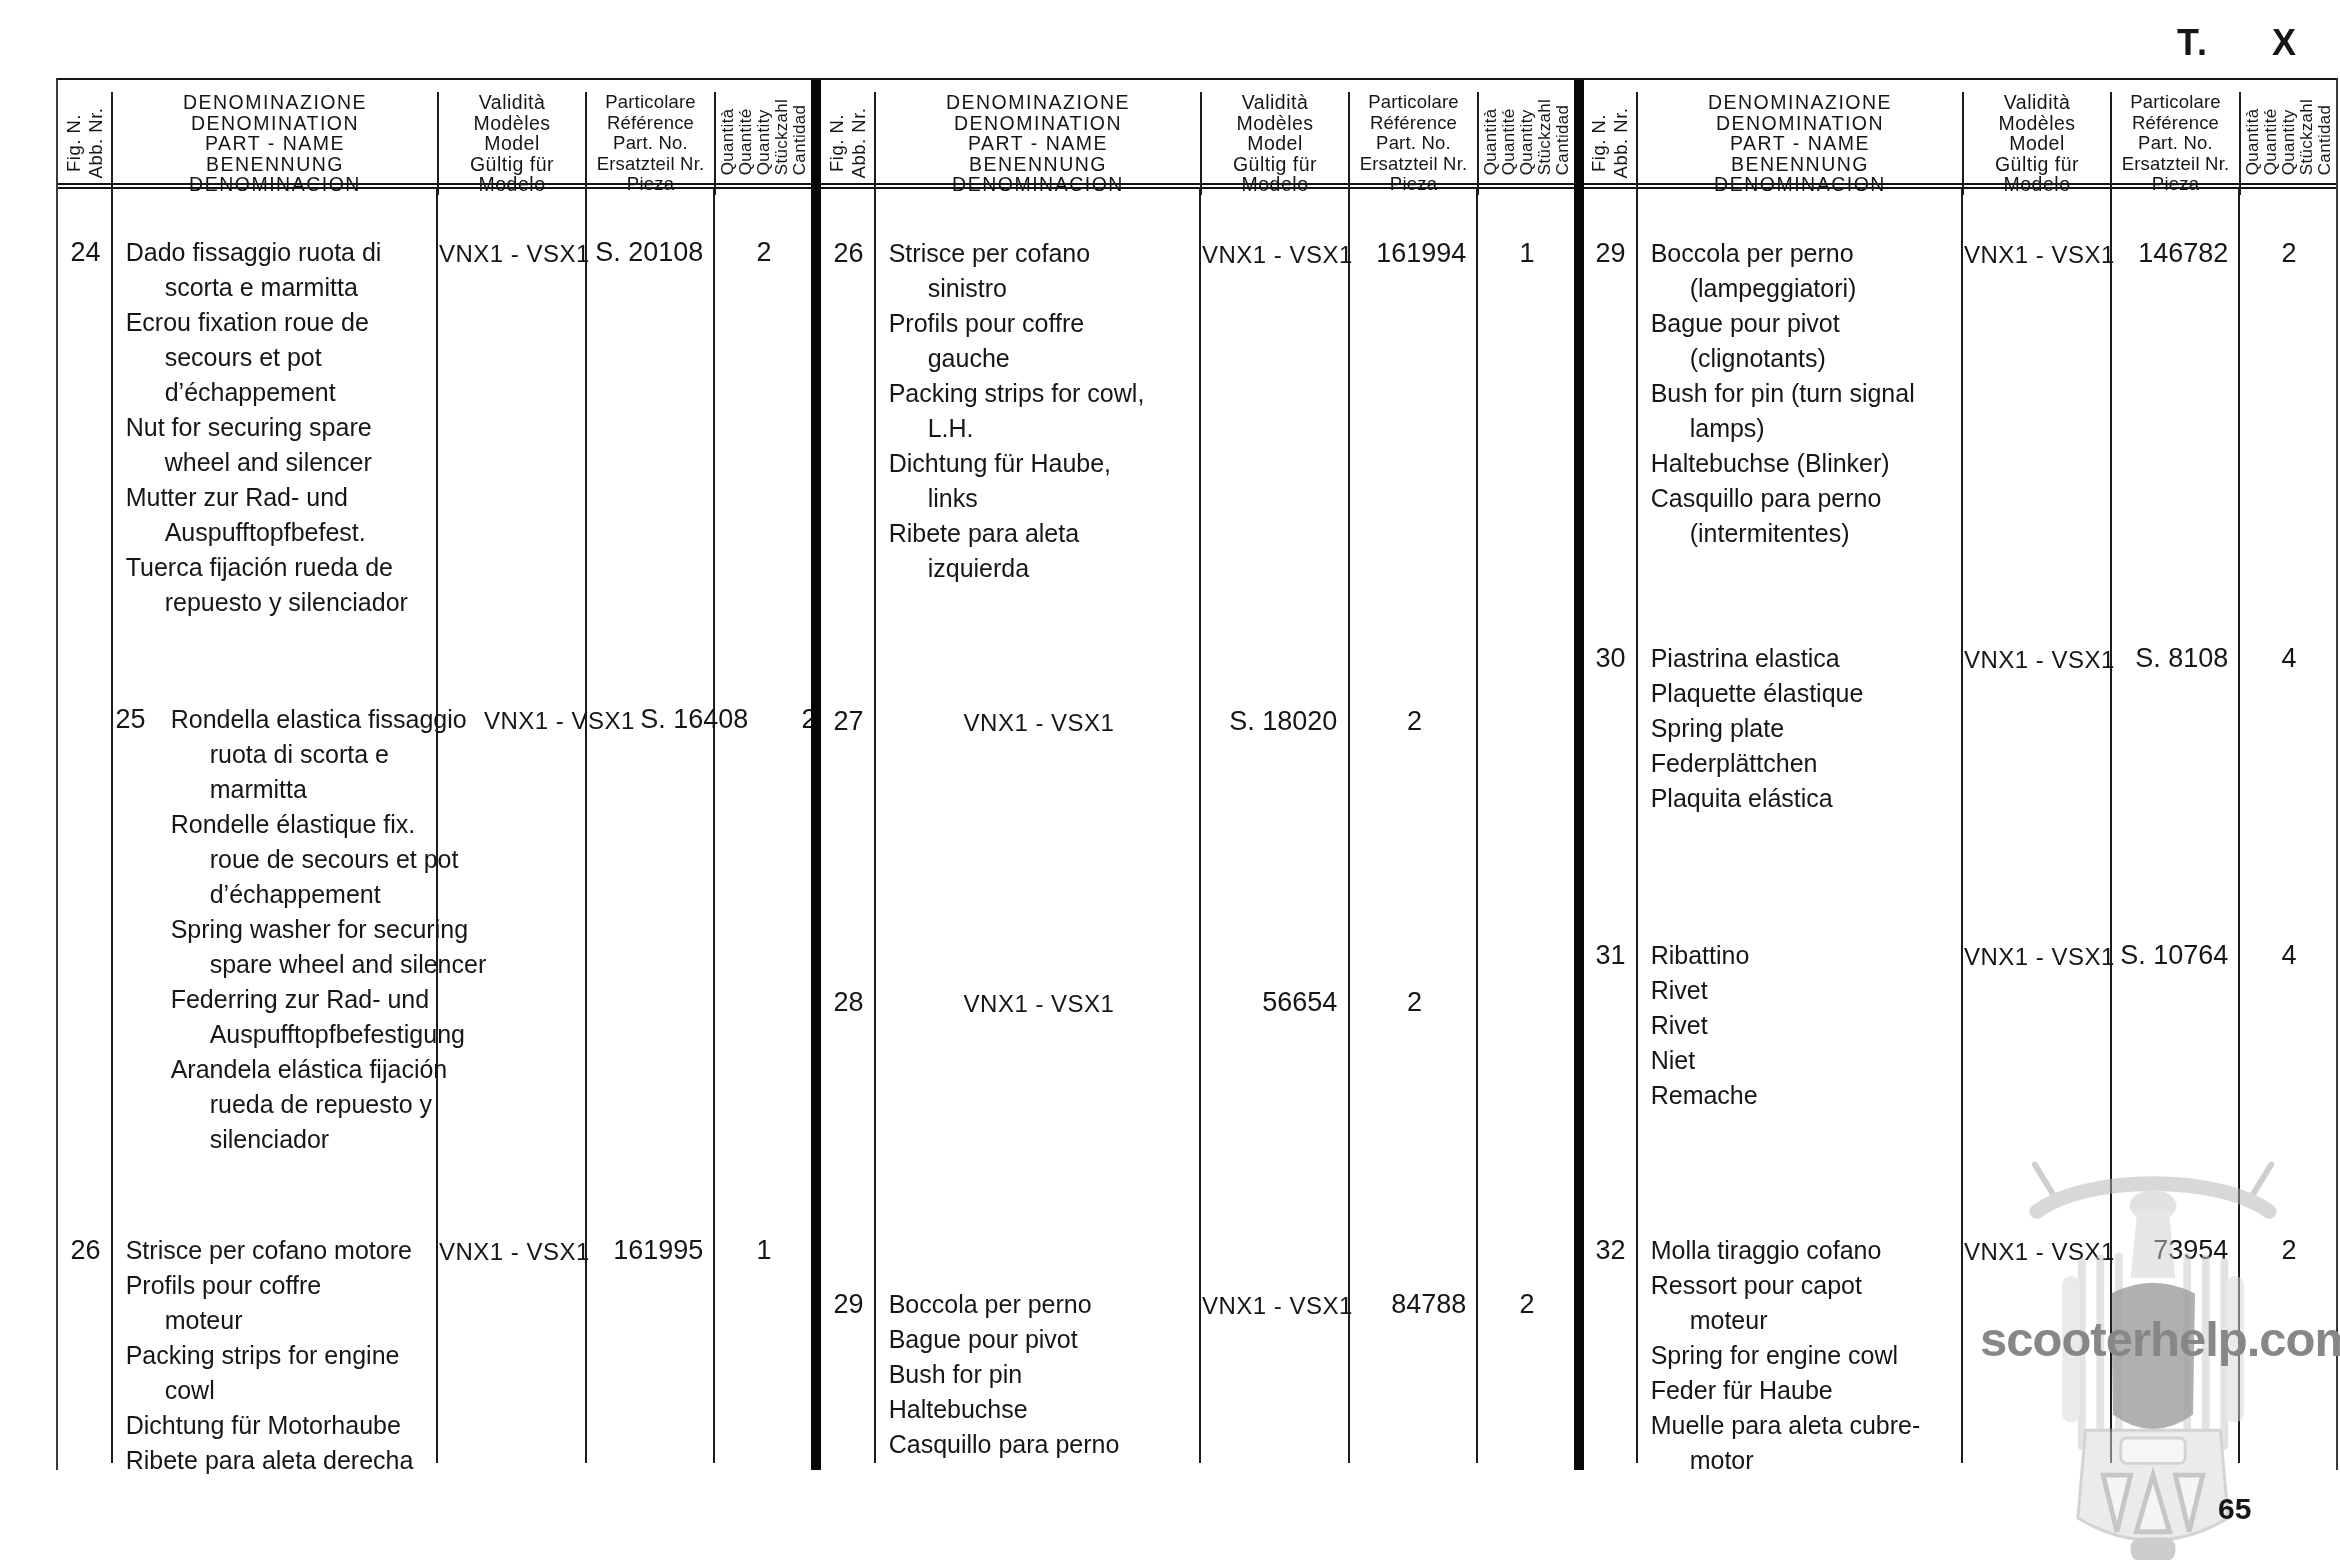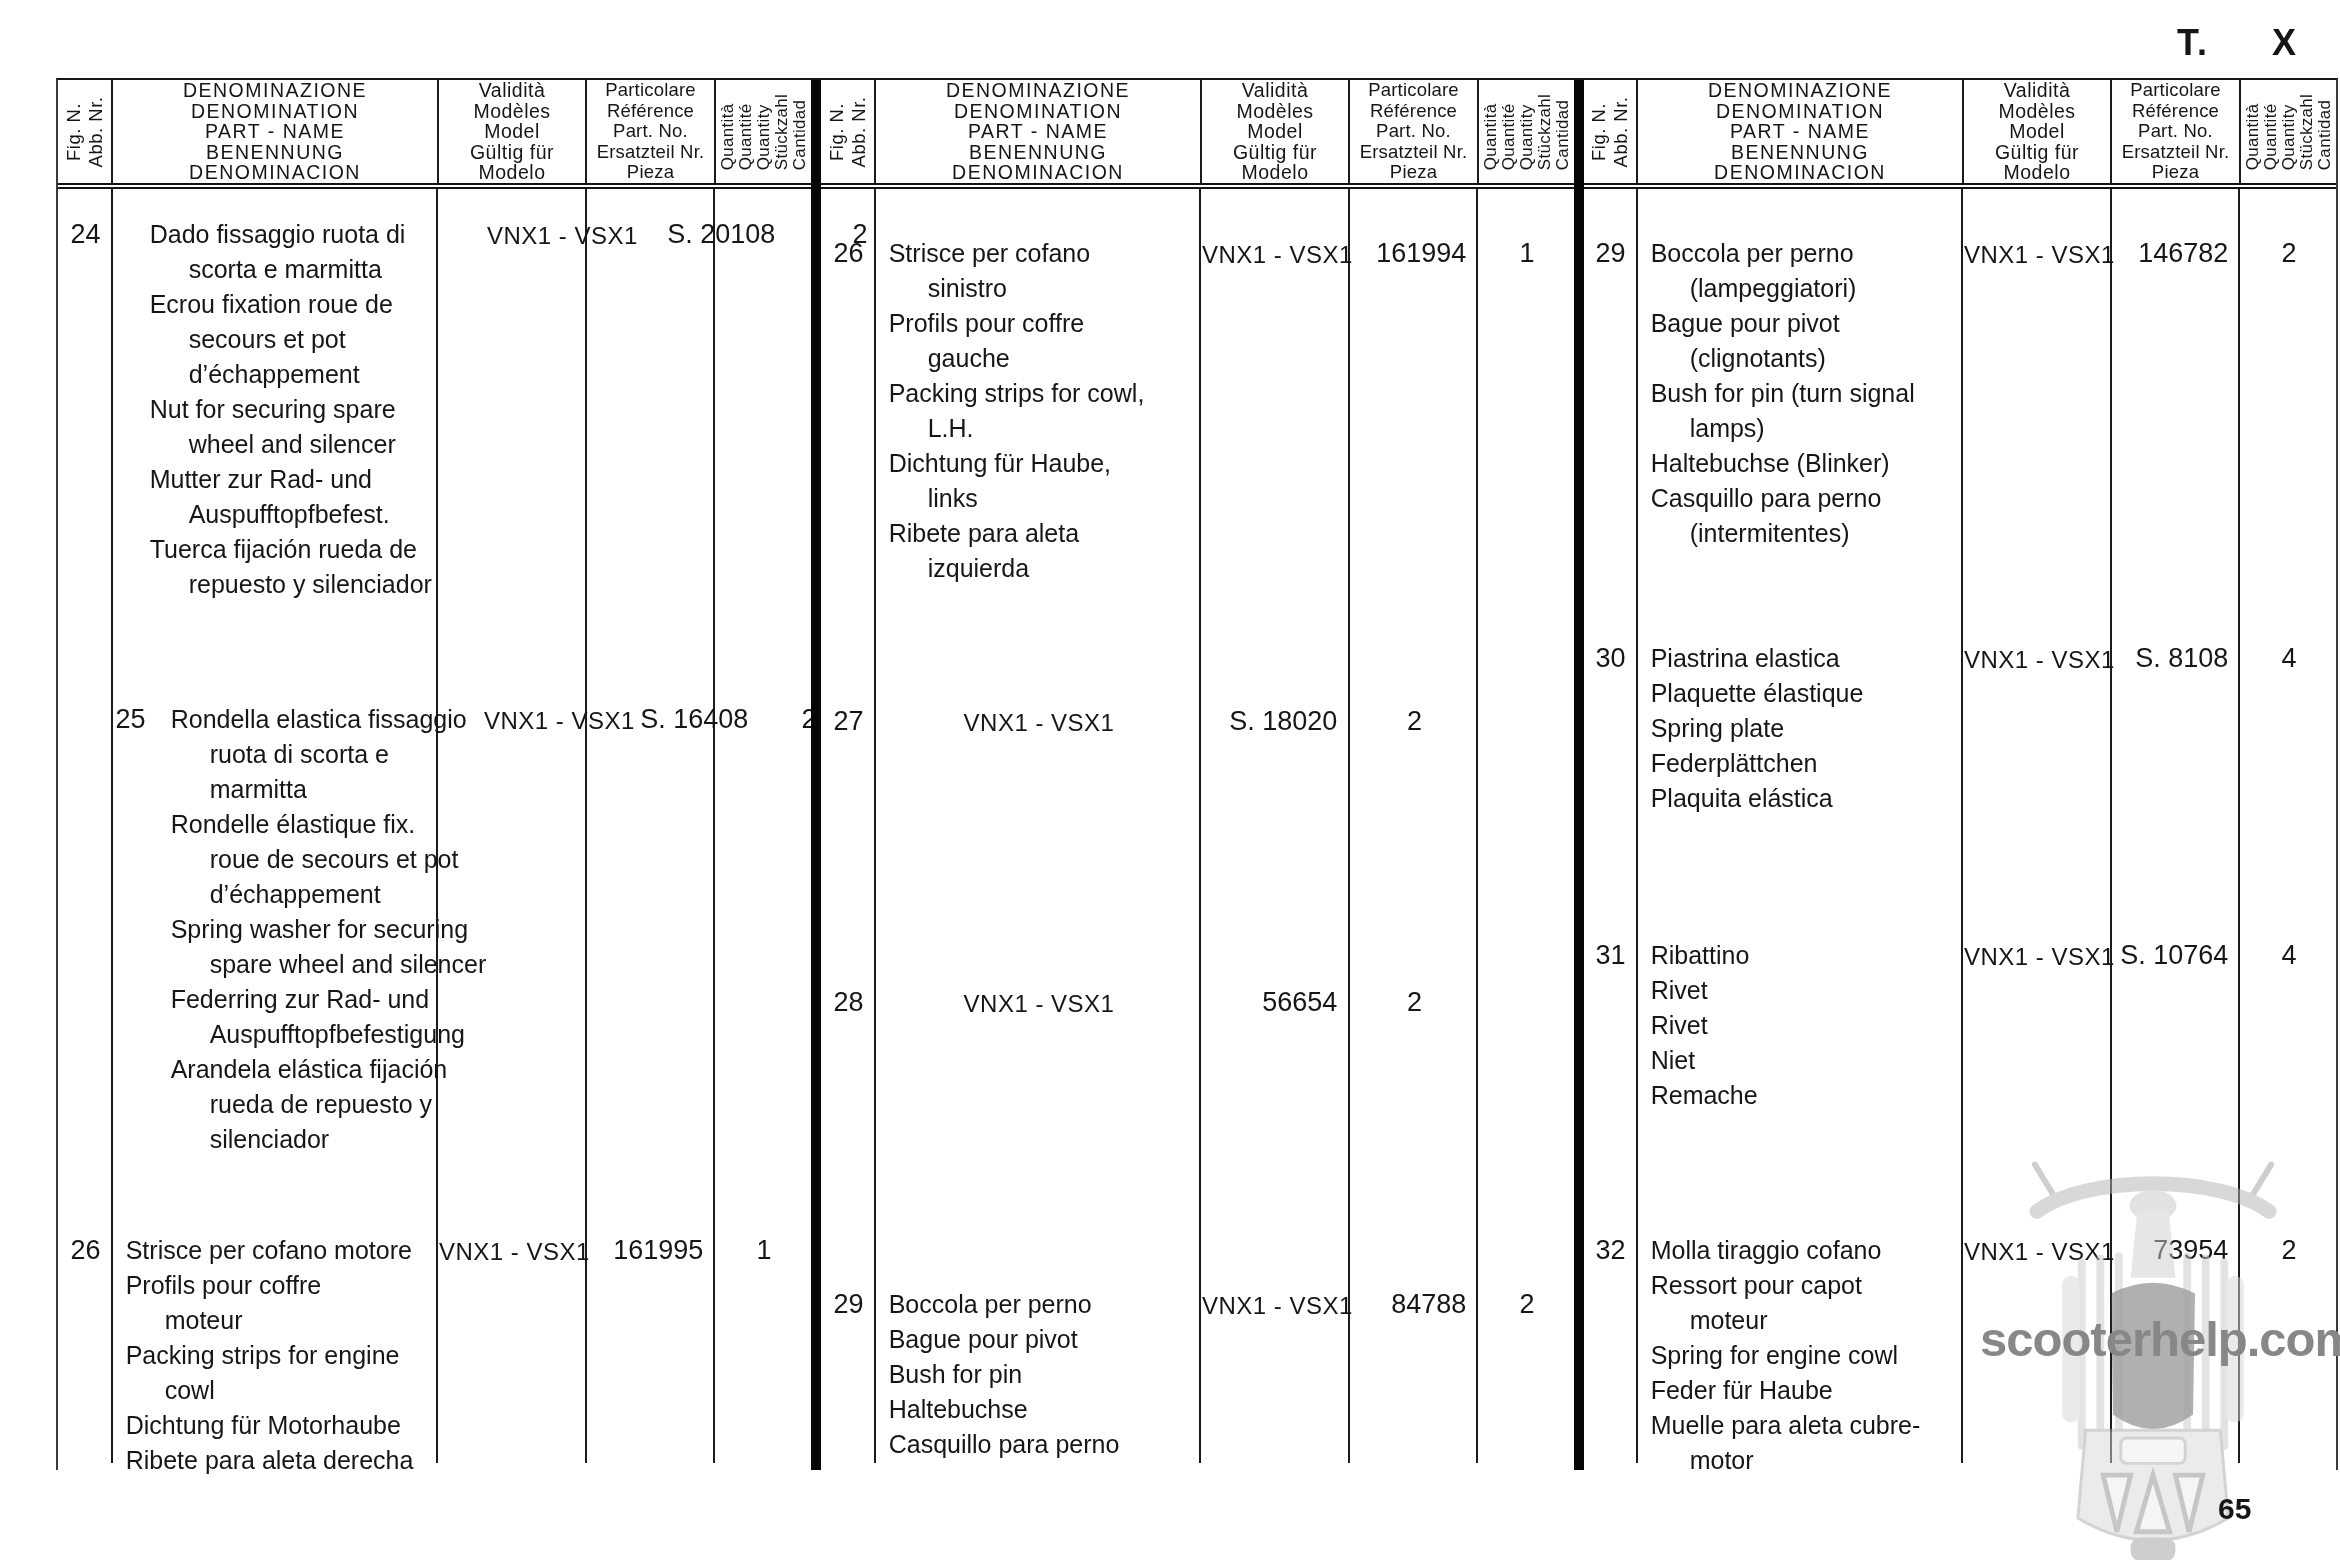--- a/index.html
+++ b/index.html
@@ -18,21 +18,21 @@
   .divider{position:absolute;top:0;height:100%;width:9.8px;background:#060606;z-index:3;}
   .d1{left:753px;} .d2{left:1516px;}
 
   .grp{position:absolute;top:0;width:753px;height:100%;}
   .g0{left:0;} .g1{left:763px;} .g2{left:1525px;}
 
   .ghead{display:grid;grid-template-columns:55px 326px 148px 129px 96px;
          height:109px;box-sizing:border-box;border-bottom:6.8px double #131313;}
   .hc{position:relative;display:flex;flex-direction:column;justify-content:center;
       align-items:center;overflow:visible;}
-  .hc-fig,.hc-name,.hc-val,.hc-part{border-right:2px solid #1c1c1c;}
+  .hc-fig,.hc-name,.hc-val,.hc-part{border-right:2px solid #1c1c1c;margin-top:12px;}
   .hl{font-size:19.5px;line-height:20.5px;letter-spacing:1.5px;text-align:center;white-space:nowrap;}
   .hc-val .hl{letter-spacing:0.5px;}
   .hc-part .hl{letter-spacing:0.2px;font-size:18.5px;}
   .rot{position:absolute;top:50%;left:50%;transform:translate(-50%,-50%) rotate(-90deg);}
   .hc-fig .rot div{font-size:18.5px;line-height:22.4px;letter-spacing:0.5px;text-align:center;white-space:nowrap;}
   .hc-qty .rot div{font-size:17px;line-height:18px;letter-spacing:0.3px;text-align:left;white-space:nowrap;}
 
   .gbody{position:relative;height:1274px;}
   .vl{position:absolute;top:0;bottom:0;width:2px;background:#1c1c1c;display:block;}
   .vl1{left:53px;} .vl2{left:378px;} .vl3{left:527px;} .vl4{left:655px;}
@@ -103,21 +103,21 @@
               <div class="rl">Cantidad</div>
             </div>
           </div>
     </div>
     <div class="gbody">
       <i class="vl vl1"></i>
       <i class="vl vl2"></i>
       <i class="vl vl3"></i>
       <i class="vl vl4"></i>
 
-  <div class="row" style="top: 28px; gap: 24px;">
+  <div class="row" style="top: 46px;">
     <div class="c-fig">24</div>
     <div class="c-name">
               <div class="dline">Dado fissaggio ruota di</div>
               <div class="dline ind">scorta e marmitta</div>
               <div class="dline">Ecrou fixation roue de</div>
               <div class="dline ind">secours et pot</div>
               <div class="dline ind">d’échappement</div>
               <div class="dline">Nut for securing spare</div>
               <div class="dline ind">wheel and silencer</div>
               <div class="dline">Mutter zur Rad- und</div>

